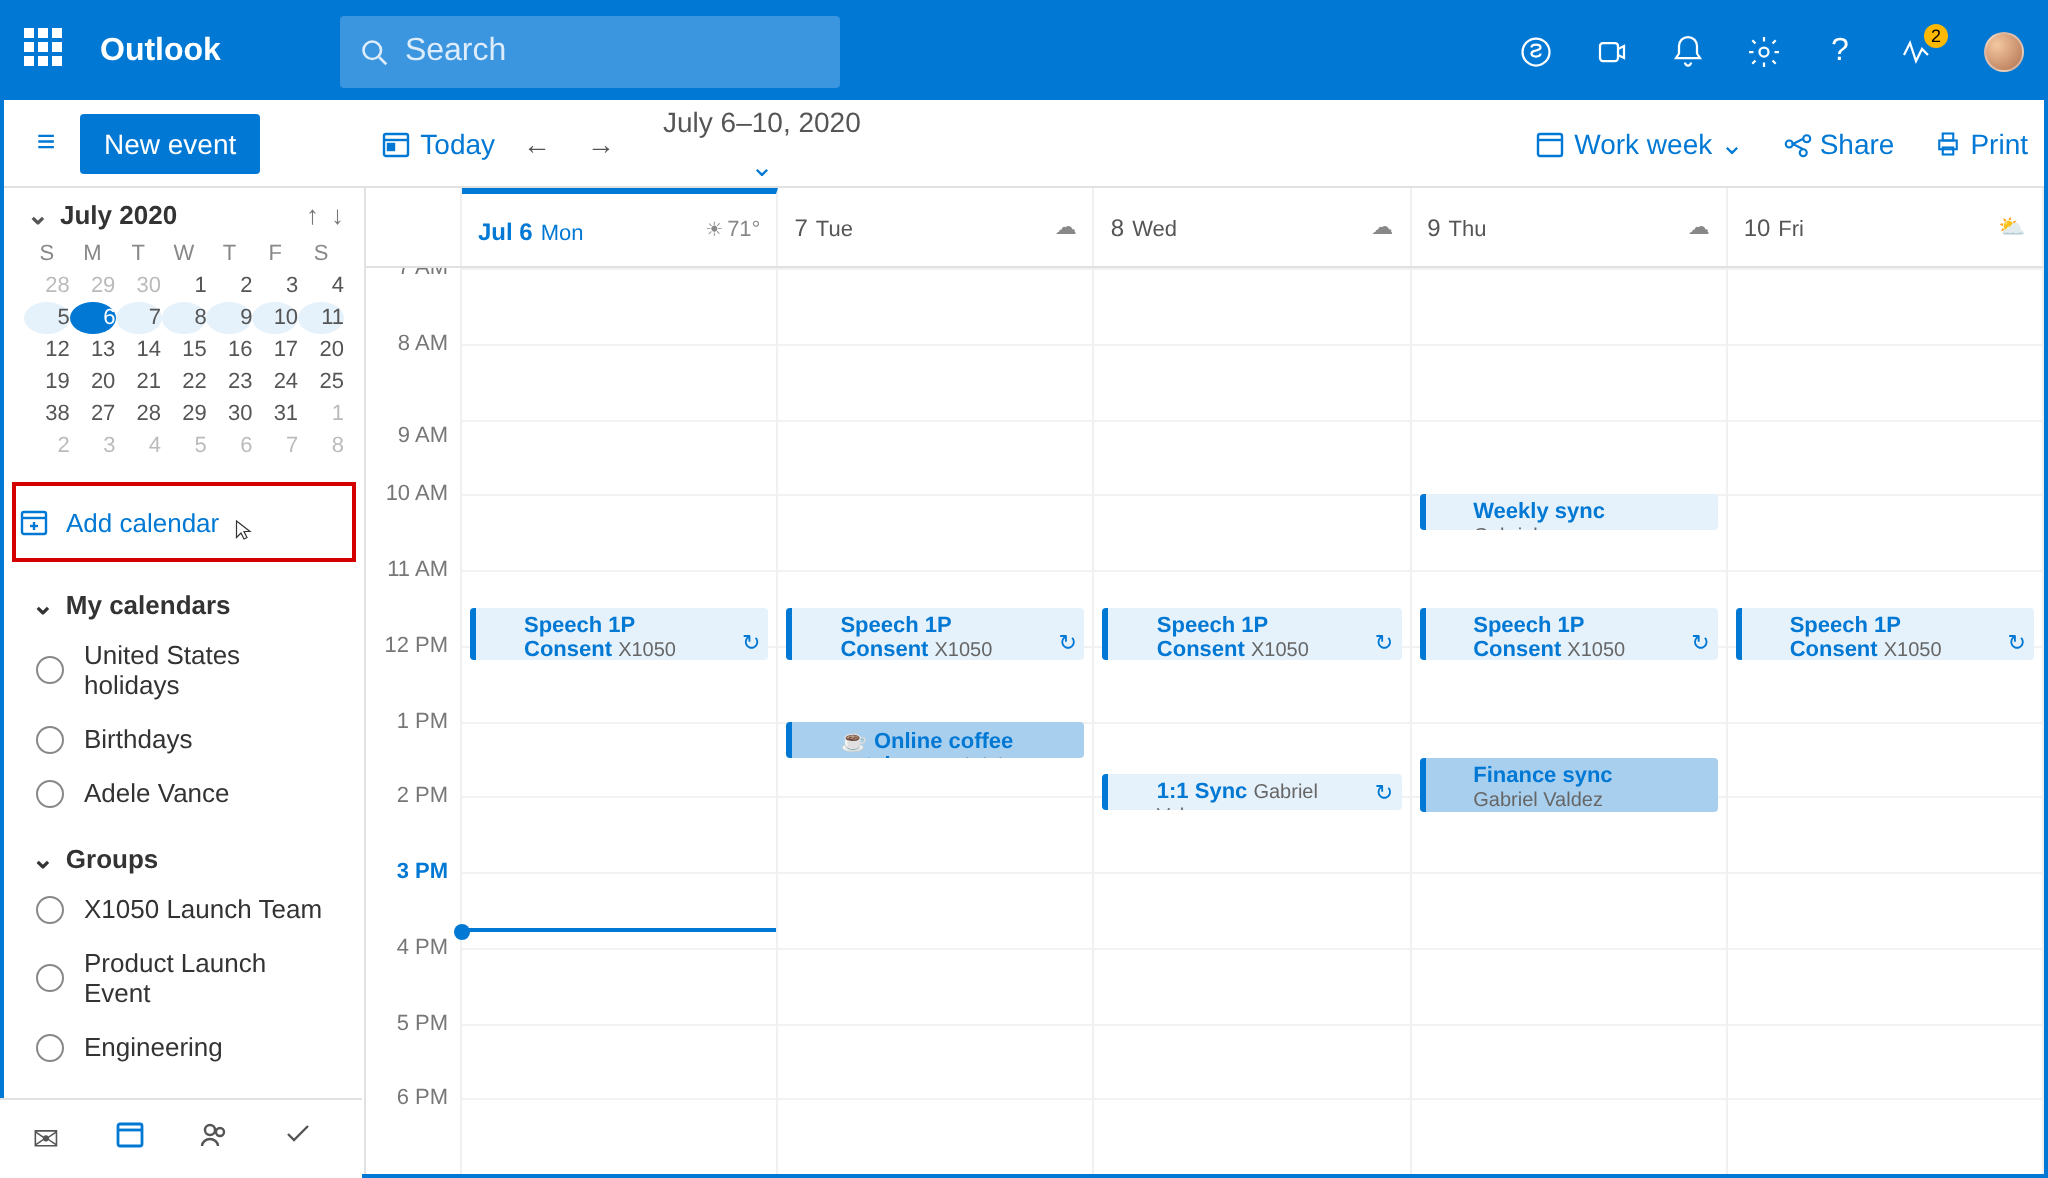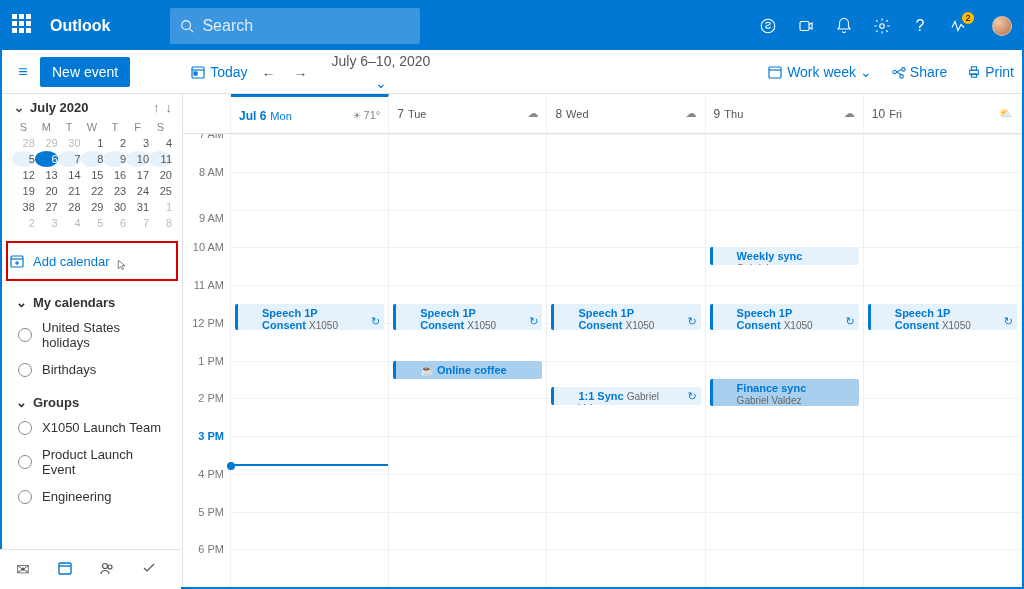--- a/index.html
+++ b/index.html
@@ -273,20 +273,24 @@
       <span>My calendars</span>
     </div>
     <div class="cal-list" id="mycals">
         <div class="cal-item">
           <span class="circ"></span>
           <span>United States holidays</span>
         </div>
         <div class="cal-item">
           <span class="circ"></span>
           <span>Birthdays</span>
+        </div>
+        <div class="cal-item">
+          <span class="circ"></span>
+          <span>Adele Vance</span>
         </div>
       </div>
     <div class="section">
       <span>⌄</span>
       <span>Groups</span>
     </div>
     <div class="cal-list" id="groups">
         <div class="cal-item">
           <span class="circ"></span>
           <span>X1050 Launch Team</span>

